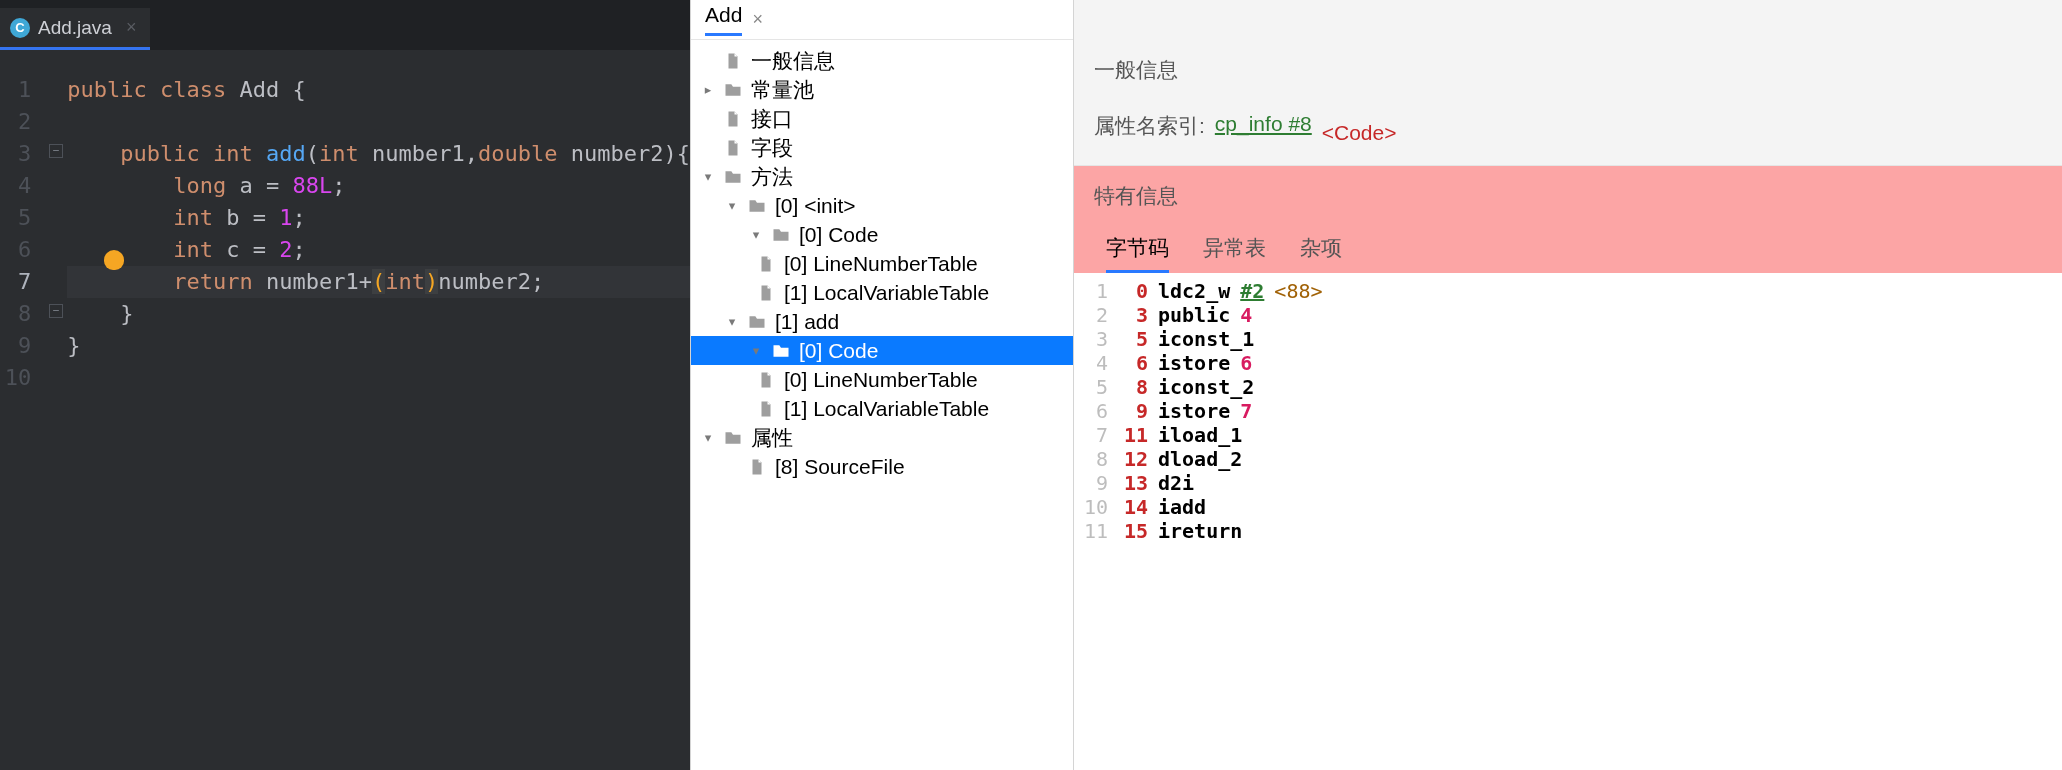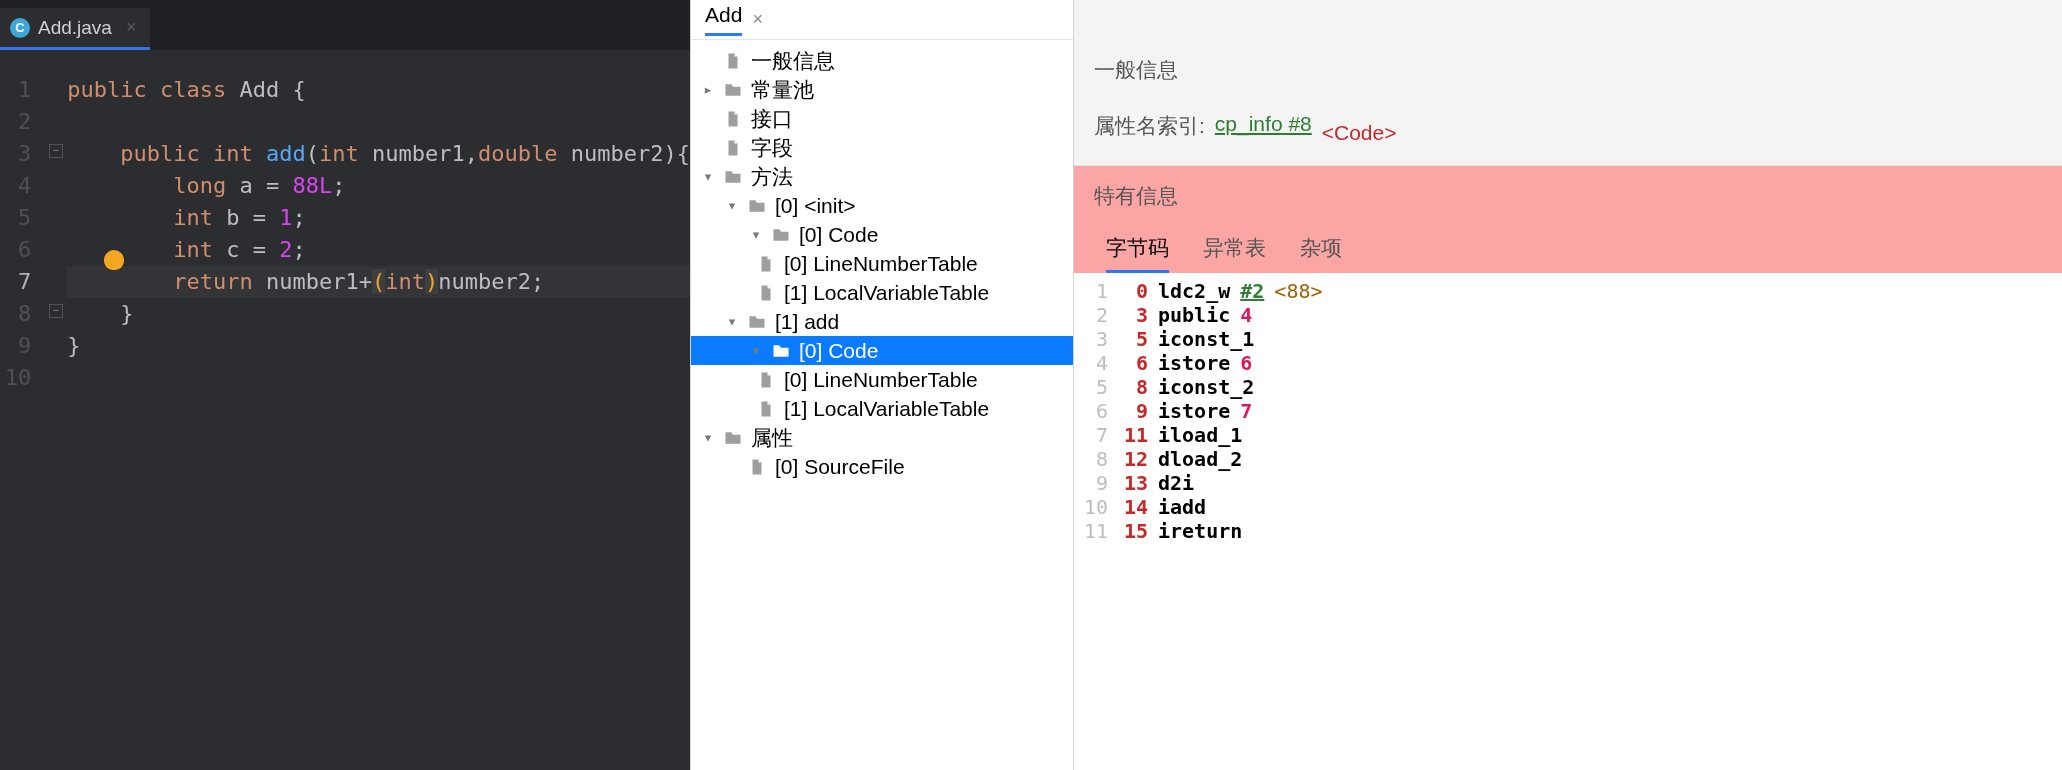--- a/index.html
+++ b/index.html
@@ -364,21 +364,21 @@
         <span>属性</span>
       </div>
       <div class="tree-row tw-1">
         <span class="twist empty">▸</span>
         <span class="node-icon file">
           <svg viewBox="0 0 24 24" width="18" height="20">
             <path d="M6 2h8l4 4v16H6z"></path>
             <path fill="#fff" d="M14 2v4h4z"></path>
           </svg>
         </span>
-        <span>[0] SourceFile</span>
+        <span>[8] SourceFile</span>
       </div>
     </div>
 </div>
 
 <div class="details-pane">
   <div class="details-top">
     <div class="dt-heading">一般信息</div>
     <div class="dt-row">
       <span>属性名索引:</span>
       <span class="dt-link">cp_info #8</span>

